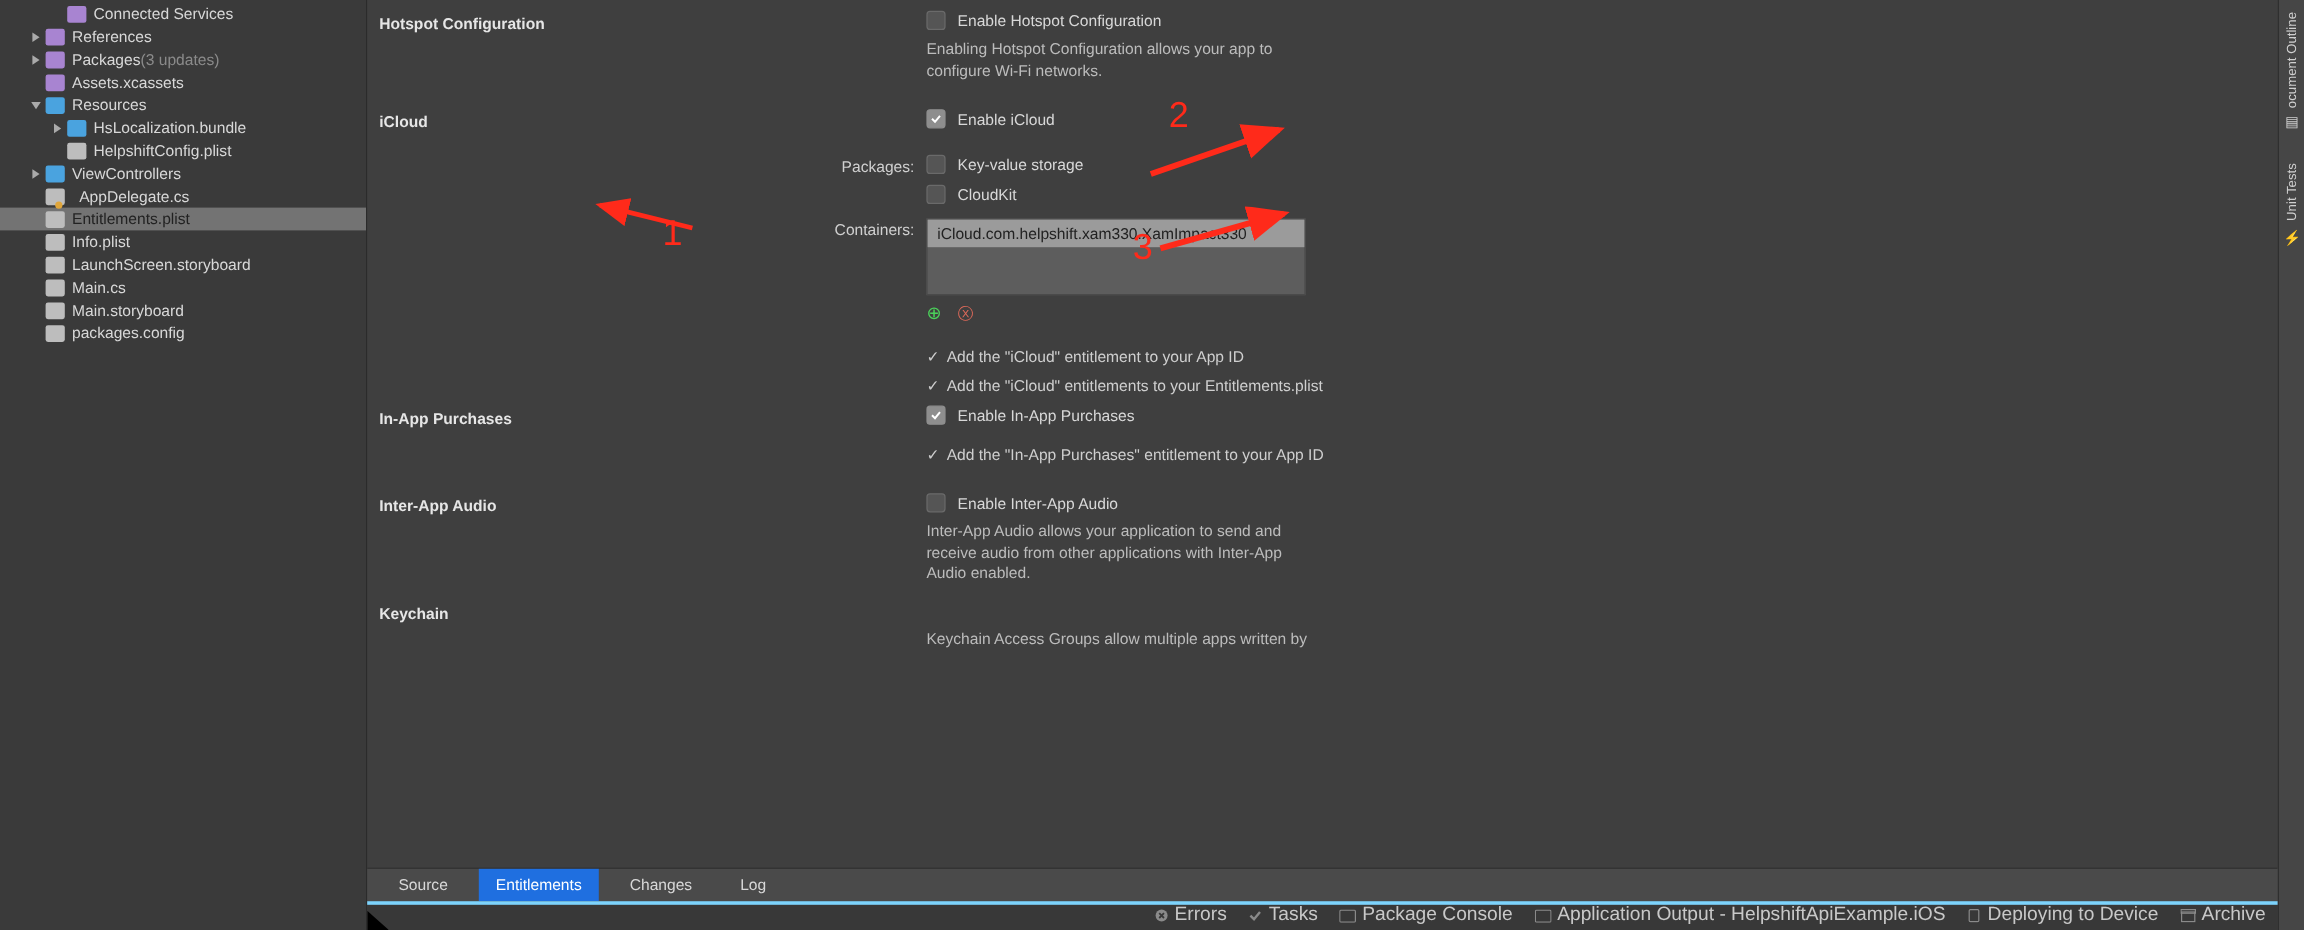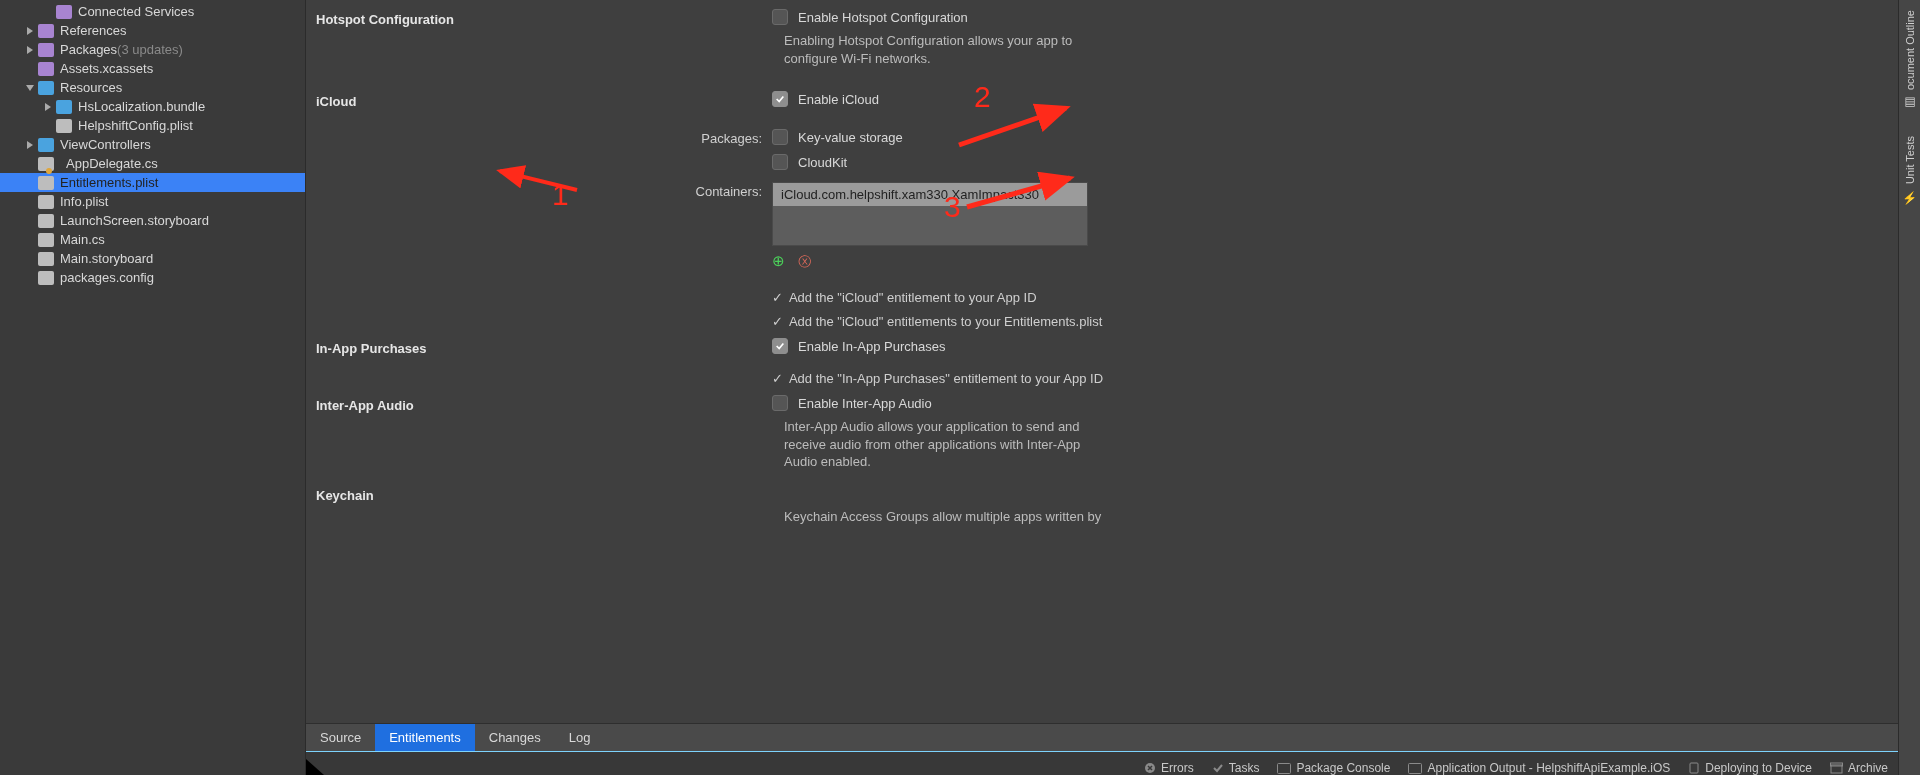--- a/index.html
+++ b/index.html
@@ -2,58 +2,58 @@
 <html><head>
 <meta charset="utf-8">
 <style>
   * { box-sizing: border-box; margin: 0; padding: 0; }
   html, body { width: 1920px; height: 775px; overflow: hidden; font-family: -apple-system, "Helvetica Neue", Arial, sans-serif; font-size: 13px; color: #d8d8d8; background:#3a3a3a; }
   .app { display:flex; height:100%; }
   
   .sidebar { width:306px; background:#3a3a3a; border-right:1px solid #2b2b2b; overflow:hidden; }
   .tree { padding:2px 0 0 0; }
   .node { display:flex; align-items:center; height:19px; white-space:nowrap; cursor:default; }
-  .node.sel { background:#3b82f6; color:#222; }
+  .node.sel { background:#737373; color:#222; }
   .disc { width:0;height:0;border-left:4px solid transparent;border-right:4px solid transparent;border-top:6px solid #aaa; margin-right:4px;}
   .disc.closed{ transform:rotate(-90deg);}
   .spacer{ display:inline-block;}
   .ficon{ width:16px;height:14px;border-radius:2px;margin-right:6px;display:inline-flex;align-items:center;justify-content:center;font-size:9px;color:#222;}
   .fld-purple{background:#a884d1;}
   .fld-blue{background:#4aa3df;}
   .file-grey{background:#bdbdbd;}
   .dim{color:#8a8a8a;}
   .lint-dot{width:6px;height:6px;border-radius:50%;background:#e0a63b;position:relative;left:-14px;top:7px;}
   
   .main{ flex:1; display:flex; flex-direction:column; background:#3f3f3f; position:relative;}
   .content{ flex:1; overflow:hidden; padding:6px 0 0 10px; position:relative;}
   .sec-label{ width:456px; padding-top:3px; font-weight:600; color:#e6e6e6;}
   .field-row{ display:flex; align-items:flex-start; margin:3px 0;}
   .field-label{ width:456px; text-align:right; padding-right:10px; padding-top:2px; color:#d0d0d0;}
   .field-ctl{ flex:1; max-width:500px; display:flex; align-items:center;}
   .cbox{ width:16px;height:16px;border-radius:3px;border:1px solid #6a6a6a;background:#555;display:inline-flex;align-items:center;justify-content:center;margin-right:10px;cursor:pointer;flex:0 0 16px;}
   .cbox.on{ background:#8e8e8e;border-color:#8e8e8e;}
   .check{ width:10px;height:10px;}
   .check path{ stroke:#fff; stroke-width:2; fill:none;}
-  .hint{ color:#bcbcbc; margin-top:2px; line-height:1.35; max-width:320px;margin-left:12px;}
+  .hint{ color:#bcbcbc; margin-top:2px; line-height:1.35; max-width:320px;}
   .listbox{ width:316px; height:64px; background:#5d5d5d; border:1px solid #4a4a4a;}
   .listbox .item{ padding:4px 8px; background:#9b9b9b; color:#222;}
   .addrem{ margin-top:6px;}
   .addrem .plus{ color:#4bd15a; font-size:15px; margin-right:10px;}
   .addrem .x{ color:#e06a5a; font-size:13px;}
   .tick-line{ display:flex; align-items:center; color:#cfcfcf; margin:3px 0;}
   .tick-line::before{ content:"✓"; margin-right:6px; color:#cfcfcf;}
   
   .arrow{ position:absolute; pointer-events:none;}
   .anum{ position:absolute; color:#ff2a1a; font-size:30px; font-weight:400; pointer-events:none;}
   
   .tabbar{ height:28px; background:#4a4a4a; display:flex; align-items:stretch; border-top:1px solid #2e2e2e;}
-  .tab{ padding:0 14px; display:flex; align-items:center; color:#d8d8d8; cursor:pointer;}
+  .tab{ padding:0 14px; display:flex; align-items:center; color:#d8d8d8; cursor:pointer;margin-left:12px;}
   .tab.active{ background:#1f6fe0; color:#fff;}
   
-  .statusbar{ height:24px; background:#383838; border-top:1px solid #7dd3fc; display:flex; align-items:flex-end; justify-content:flex-end; padding:0 10px; font-size:12px; color:#c8c8c8;}
+  .statusbar{ height:24px; background:#383838; border-top:3px solid #7dd3fc; display:flex; align-items:flex-start; justify-content:flex-end; padding:0 10px; font-size:16px; color:#c8c8c8;}
   .sbitem{ display:flex; align-items:center; margin-left:18px; cursor:pointer;}
   .sbitem svg{ margin-right:5px;}
   
   .rdock{ width:22px; background:#464646; border-left:1px solid #2b2b2b; display:flex; flex-direction:column; align-items:center;}
   .rdock .vtab{ writing-mode:vertical-rl; transform:rotate(180deg); font-size:11px; color:#cfcfcf; padding:10px 0; cursor:pointer;}
   .rdock .vicon{ font-size:12px; margin:6px 0;}
   
   .corner{ position:absolute; left:0; bottom:0; width:18px; height:16px; background:#000; clip-path:polygon(0 100%,100% 100%,0 0);}
 </style>
 </head>
@@ -236,21 +236,21 @@
             </span>
           <span>Enable In-App Purchases</span>
         </div>
       </div>
       <div style="height:6px"></div>
       <div class="field-row">
           <div class="field-label"></div>
           <div class="tick-line">Add the "In-App Purchases" entitlement to your App ID</div>
         </div>
 
-      <div class="field-row" style="margin-top:6px">
+      <div class="field-row" style="margin-top:22px">
         <div class="sec-label">Inter-App Audio</div>
         <div class="field-ctl">
           <span class="cbox"></span>
           <span>Enable Inter-App Audio</span>
         </div>
       </div>
       <div class="field-row">
         <div class="field-label"></div>
         <div class="hint">Inter-App Audio allows your application to send and receive audio from other applications with Inter-App Audio enabled.</div>
       </div>

